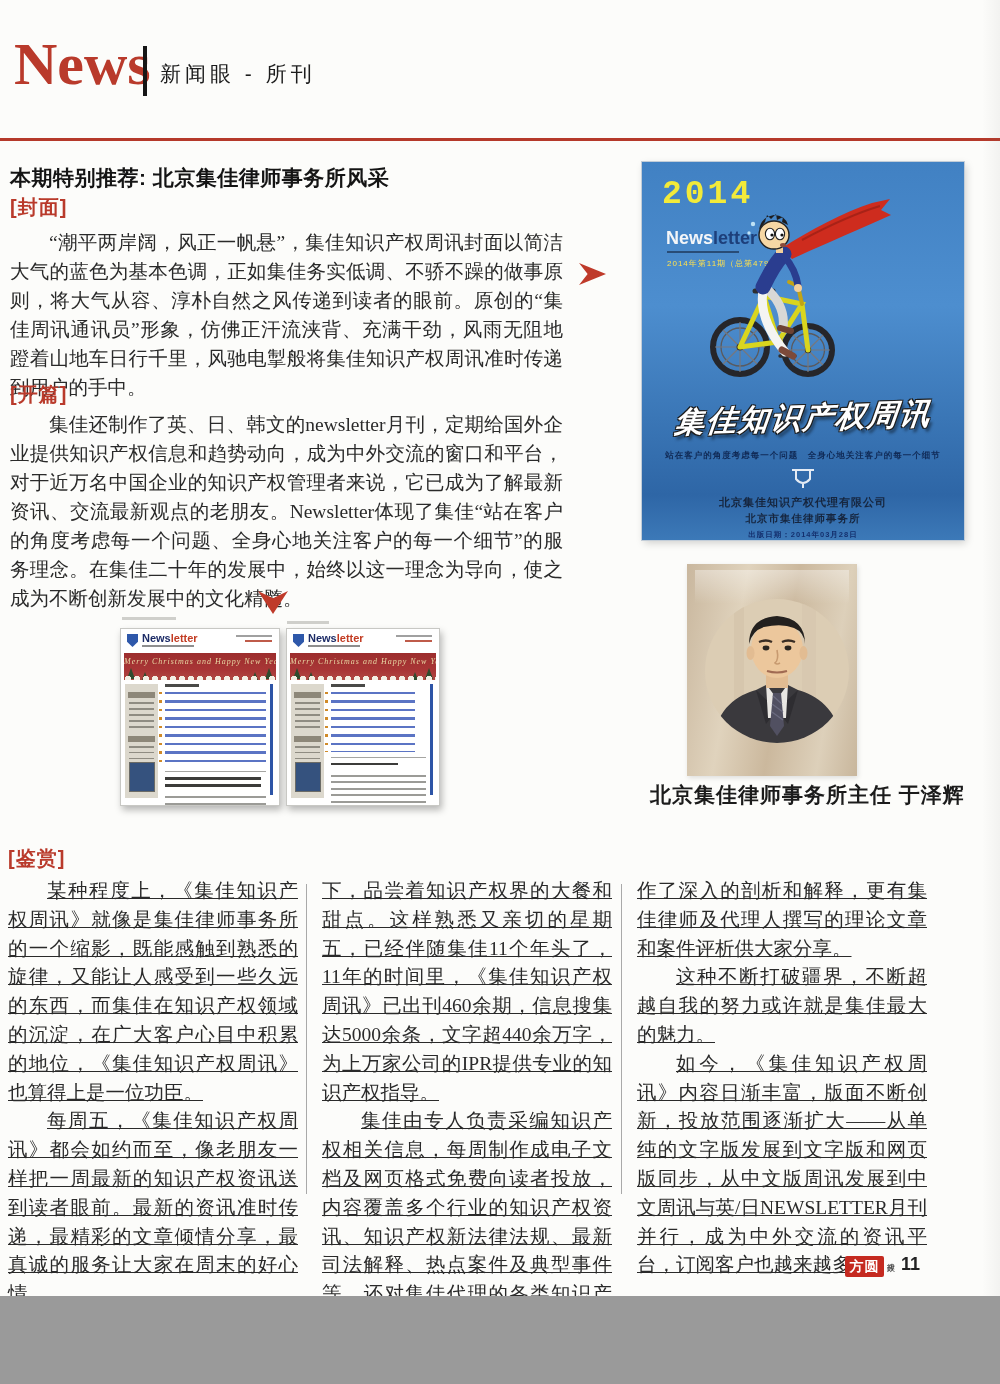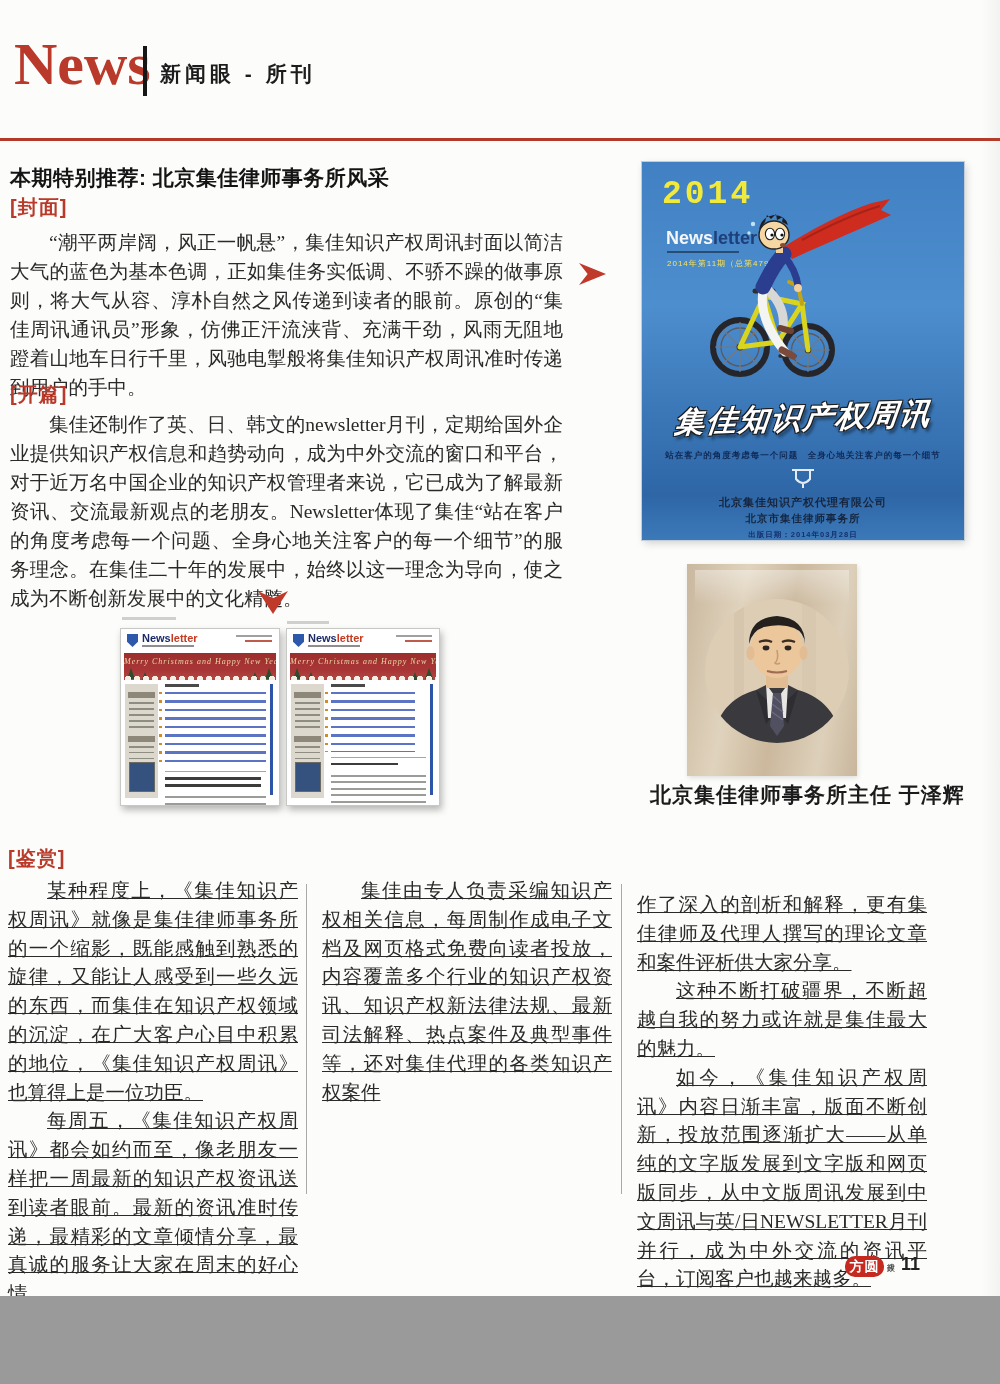--- a/index.html
+++ b/index.html
@@ -5,21 +5,21 @@
   html,body{margin:0;padding:0;background:#9a9a9a;}
   .page{position:relative;width:1000px;height:1296px;margin:0 auto;background:#fcfcfa;
         overflow:hidden;font-family:"Liberation Serif","DejaVu Serif",serif;color:#262626;padding-left:16px;}
   .abs{position:absolute;}
 
   
   .brand{left:14px;top:34px;font-family:"Liberation Serif",serif;font-weight:bold;
          font-size:60px;line-height:60px;color:#b93a2b;letter-spacing:0px;}
   .brand-bar{left:143px;top:46px;width:4px;height:50px;background:#161616;}
   .section-label{left:160px;top:60px;font-family:"Liberation Sans","DejaVu Sans",sans-serif;
-         font-weight:bold;font-size:21px;color:#1c1c1c;letter-spacing:4px;}
+         font-weight:normal;font-size:21px;color:#1c1c1c;letter-spacing:4px;}
   .red-rule{left:0;top:138px;width:1000px;height:3px;background:#b5392a;}
 
   
   .article-title{left:10px;top:164px;font-family:"Liberation Sans","DejaVu Sans",sans-serif;
          font-weight:bold;font-size:21px;color:#141414;letter-spacing:.5px;}
   .tag{font-family:"Liberation Sans","DejaVu Sans",sans-serif;font-weight:bold;
        font-size:20px;color:#b93a2b;letter-spacing:1px;}
   .tag-cover{left:10px;top:194px;}
   .tag-open{left:10px;top:381px;}
   .tag-appr{left:8px;top:845px;}
@@ -108,26 +108,26 @@
         background:linear-gradient(180deg,rgba(255,255,255,.38),rgba(255,255,255,0));}
   .photo-svg{position:absolute;left:17px;top:34px;width:146px;height:146px;}
   .caption{left:650px;top:781px;width:280px;font-family:"Liberation Sans","DejaVu Sans",sans-serif;
         font-weight:bold;font-size:21px;color:#1b1b1b;letter-spacing:1px;white-space:nowrap;}
 
   
   .col{top:877px;width:290px;font-size:19.5px;line-height:28.8px;text-align:justify;
         text-justify:inter-ideograph;color:#2a2a2a;}
   .col p{margin:0;text-decoration:underline;}
   .col p.ind{text-indent:2em;}
-  .col1{left:8px;} .col2{left:322px;} .col3{left:637px;margin-top:14px;}
+  .col1{left:8px;} .col2{left:322px;} .col3{left:637px;}
   .v-div{top:884px;height:310px;width:1px;background:#a9a9a9;}
   .vd1{left:306px;} .vd2{left:621px;}
 
   
-  .footer-logo{left:845px;top:1256px;width:39px;height:21px;background:#c52a20;border-radius:10px;
+  .footer-logo{left:845px;top:1256px;width:39px;height:21px;background:#c52a20;border-radius:2px;
         color:#fff;font-family:"Liberation Sans",sans-serif;font-weight:bold;font-size:14px;
         line-height:21px;text-align:center;letter-spacing:1px;}
   .footer-sub{left:886px;top:1257px;writing-mode:vertical-rl;font-size:8px;line-height:8px;
         color:#333;font-family:"Liberation Sans",sans-serif;letter-spacing:1px;height:20px;}
   .page-num{left:901px;top:1254px;font-family:"Liberation Sans",sans-serif;font-size:18px;
         font-weight:bold;color:#222;}
 
   .scan-edge{right:0;top:0;width:34px;height:100%;
         background:linear-gradient(to left,rgba(110,110,110,.13),rgba(110,110,110,0));}
 </style>
@@ -322,20 +322,21 @@
   <div class="abs caption">北京集佳律师事务所主任 于泽辉</div>
 
   <div class="abs tag tag-appr">[鉴赏]</div>
 
   <div class="abs col col1">
     <p class="ind">某种程度上，《集佳知识产权周讯》就像是集佳律师事务所的一个缩影，既能感触到熟悉的旋律，又能让人感受到一些久远的东西，而集佳在知识产权领域的沉淀，在广大客户心目中积累的地位，《集佳知识产权周讯》也算得上是一位功臣。</p>
     <p class="ind">每周五，《集佳知识产权周讯》都会如约而至，像老朋友一样把一周最新的知识产权资讯送到读者眼前。最新的资讯准时传递，最精彩的文章倾情分享，最真诚的服务让大家在周末的好心情</p>
   </div>
   <div class="abs v-div vd1"></div>
   <div class="abs col col2">
+    <p>下，品尝着知识产权界的大餐和甜点。这样熟悉又亲切的星期五，已经伴随集佳11个年头了，11年的时间里，《集佳知识产权周讯》已出刊460余期，信息搜集达5000余条，文字超440余万字，为上万家公司的IPR提供专业的知识产权指导。</p>
     <p class="ind">集佳由专人负责采编知识产权相关信息，每周制作成电子文档及网页格式免费向读者投放，内容覆盖多个行业的知识产权资讯、知识产权新法律法规、最新司法解释、热点案件及典型事件等，还对集佳代理的各类知识产权案件</p>
   </div>
   <div class="abs v-div vd2"></div>
   <div class="abs col col3">
     <p>作了深入的剖析和解释，更有集佳律师及代理人撰写的理论文章和案件评析供大家分享。</p>
     <p class="ind">这种不断打破疆界，不断超越自我的努力或许就是集佳最大的魅力。</p>
     <p class="ind">如今，《集佳知识产权周讯》内容日渐丰富，版面不断创新，投放范围逐渐扩大——从单纯的文字版发展到文字版和网页版同步，从中文版周讯发展到中文周讯与英/日NEWSLETTER月刊并行，成为中外交流的资讯平台，订阅客户也越来越多。</p>
   </div>
 
   <div class="abs footer-logo">方圆</div>

